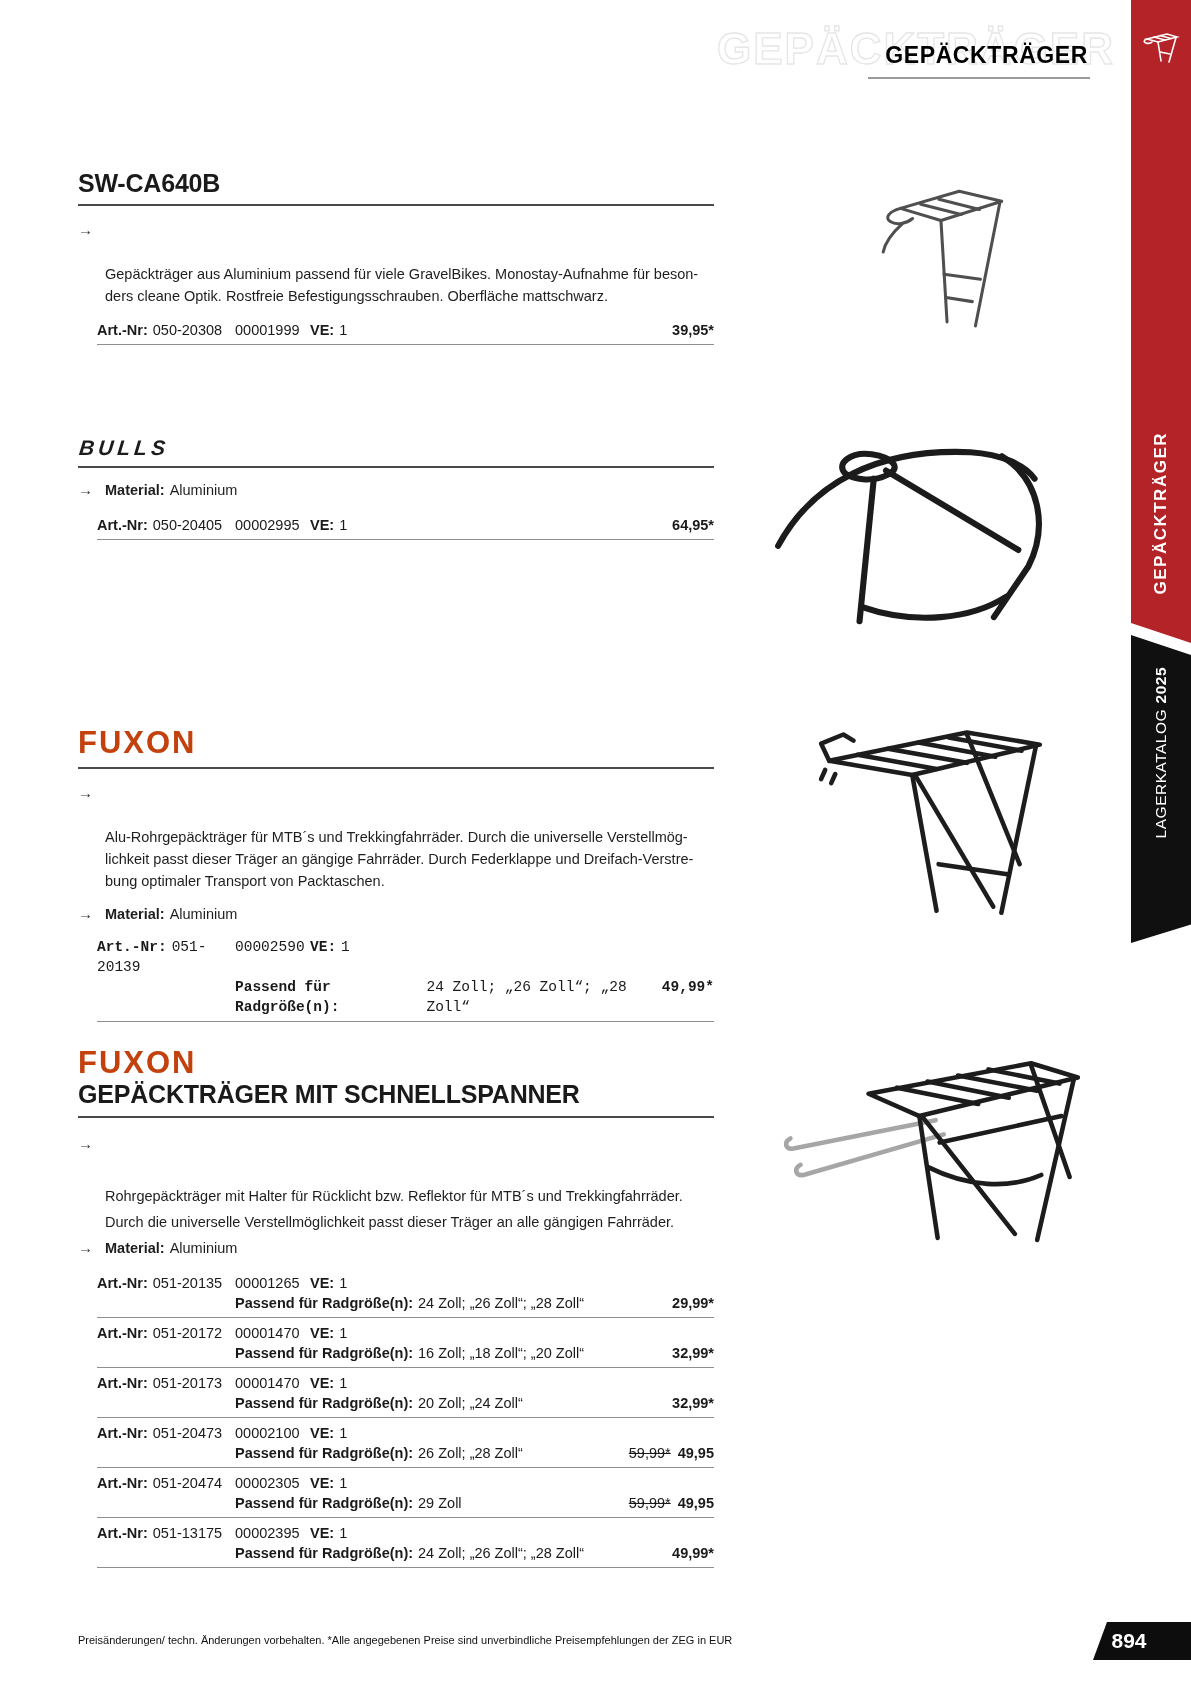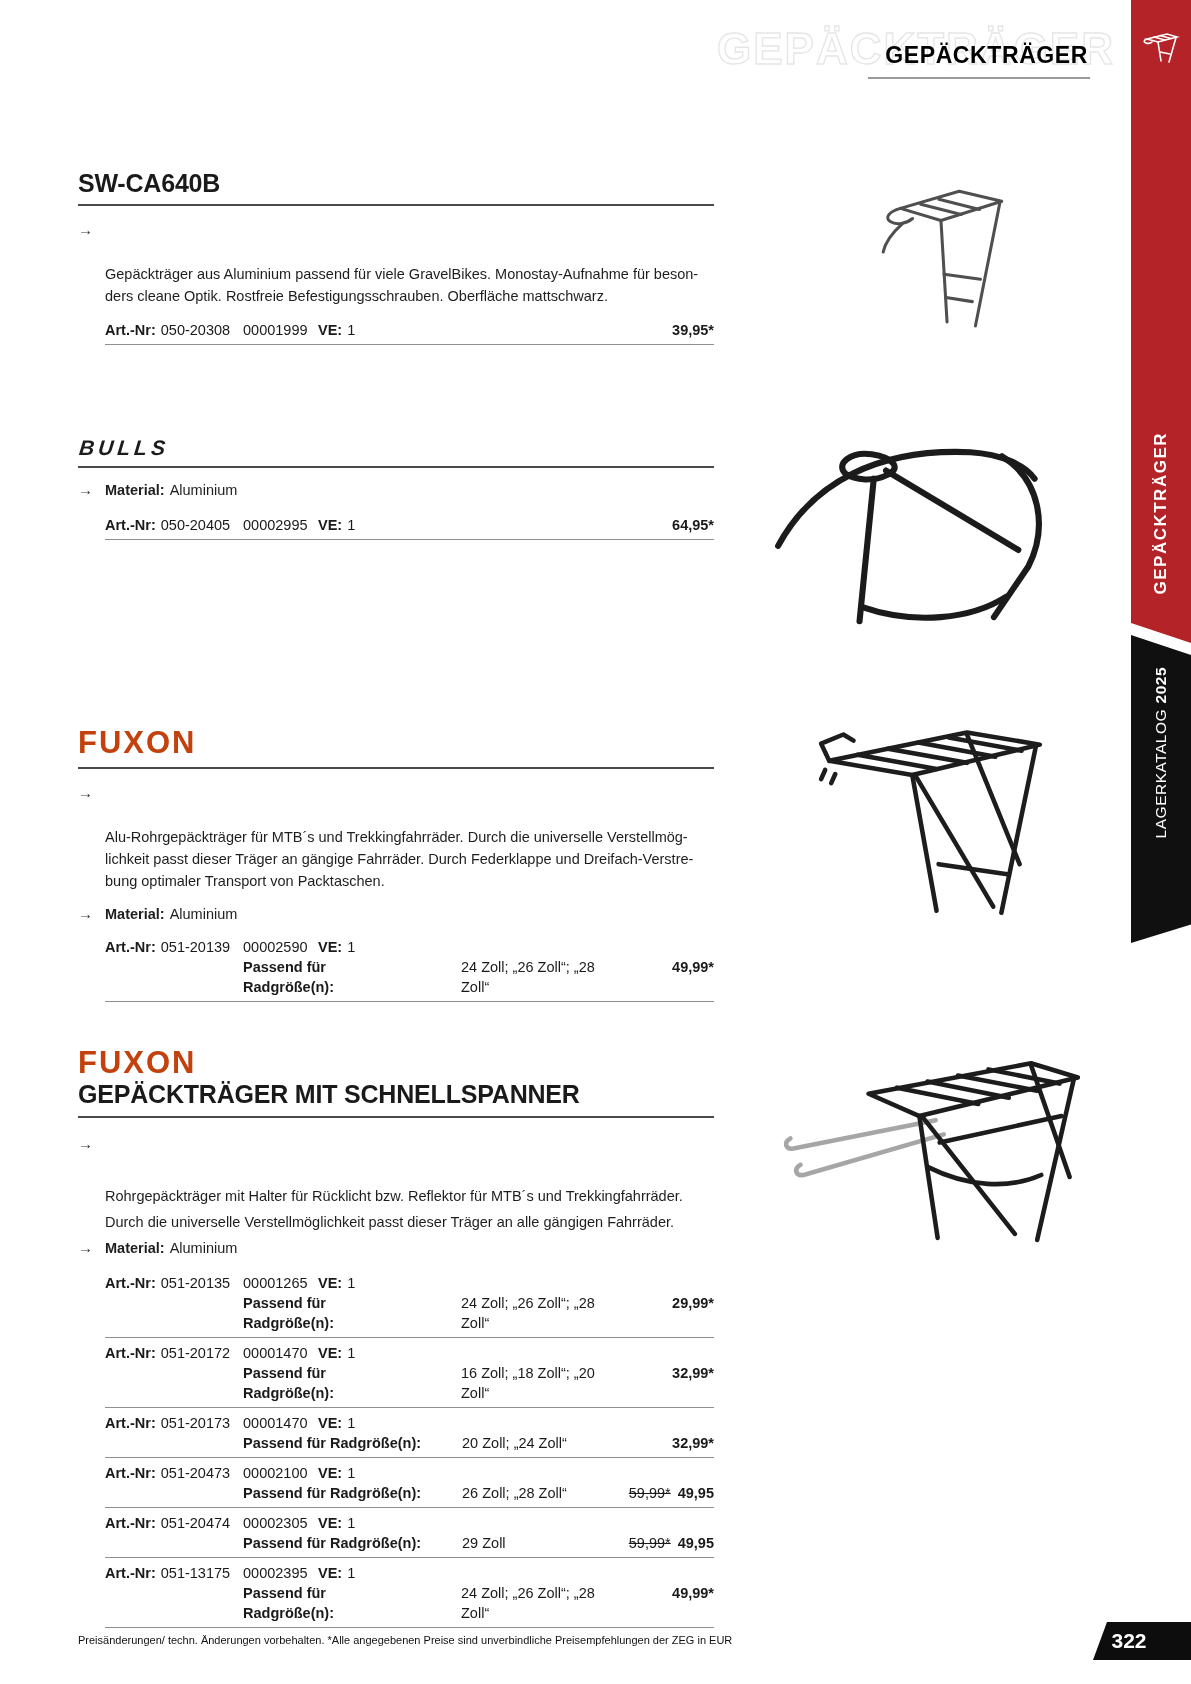--- a/index.html
+++ b/index.html
@@ -40,29 +40,29 @@
   #sec3 .trule{margin-top:9px;} #sec4 .trule{margin-top:8px;}
 
   .bullet{position:relative;padding-left:27px;font-size:14.5px;line-height:22px;margin-top:13px;
           white-space:pre-line;color:#1e1e1e;}
   #sec4 .bullet.desc{line-height:26px;}
   .bullet .arr{position:absolute;left:0;top:0;font-size:15px;color:#333;white-space:normal;}
   .mat{margin-top:11px;white-space:normal;}
   #sec4 .mat{margin-top:2px;}
   .mat b{margin-right:5px;}
 
-  .artblock{margin-left:27px;margin-top:13px;font-size:14.5px;}
-  #sec2 .artblock{margin-top:14px;} #sec3 .artblock{margin-top:12px;} #sec4 .artblock{margin-top:14px;}
+  .artblock{margin-left:19px;margin-top:13px;font-size:14.5px;}
+  #sec2 .artblock{margin-top:14px;} #sec3 .artblock{margin-top:12px;font-family:Liberation Mono, monospace;} #sec4 .artblock{margin-top:14px;}
   .arow{border-bottom:1.5px solid #8f8f8f;padding-bottom:4px;margin-bottom:5px;}
   .l1,.l2{display:flex;line-height:20px;align-items:baseline;}
   .c1{width:138px;flex:0 0 138px;}
   .c2{width:75px;flex:0 0 75px;}
   .lbl{font-weight:bold;}
   .c1 .lbl,.cve .lbl{margin-right:5px;}
-  .l2{padding-left:138px;gap:36px;}
+  .l2{padding-left:138px;}
   .l2 .lbl{margin-right:5px;}
   .price{margin-left:auto;font-weight:bold;white-space:nowrap;padding-left:10px;}
   .price s{font-weight:normal;margin-right:7px;text-decoration:line-through;}
 
   
   .pimg{position:absolute;z-index:1;}
   #img1{left:878px;top:178px;}
   #img2{left:772px;top:425px;}
   #img3{left:813px;top:712px;}
   #img4{left:775px;top:1045px;}
@@ -325,16 +325,16 @@
         <path d="M146,72 L236,186"></path>
         <path d="M252,20 L290,130"></path>
         <path d="M150,120 C190,140 230,142 262,128"></path>
         <path d="M162,96 L282,70"></path>
       </g>
     </svg>
   </div>
 
   <div class="disclaimer">Preisänderungen/ techn. Änderungen vorbehalten. *Alle angegebenen Preise sind unverbindliche Preisempfehlungen der ZEG in EUR</div>
   <div class="pagebox">
-      <span>322</span>
+      <span>894</span>
     </div>
 
 </div>
 
 </body></html>

